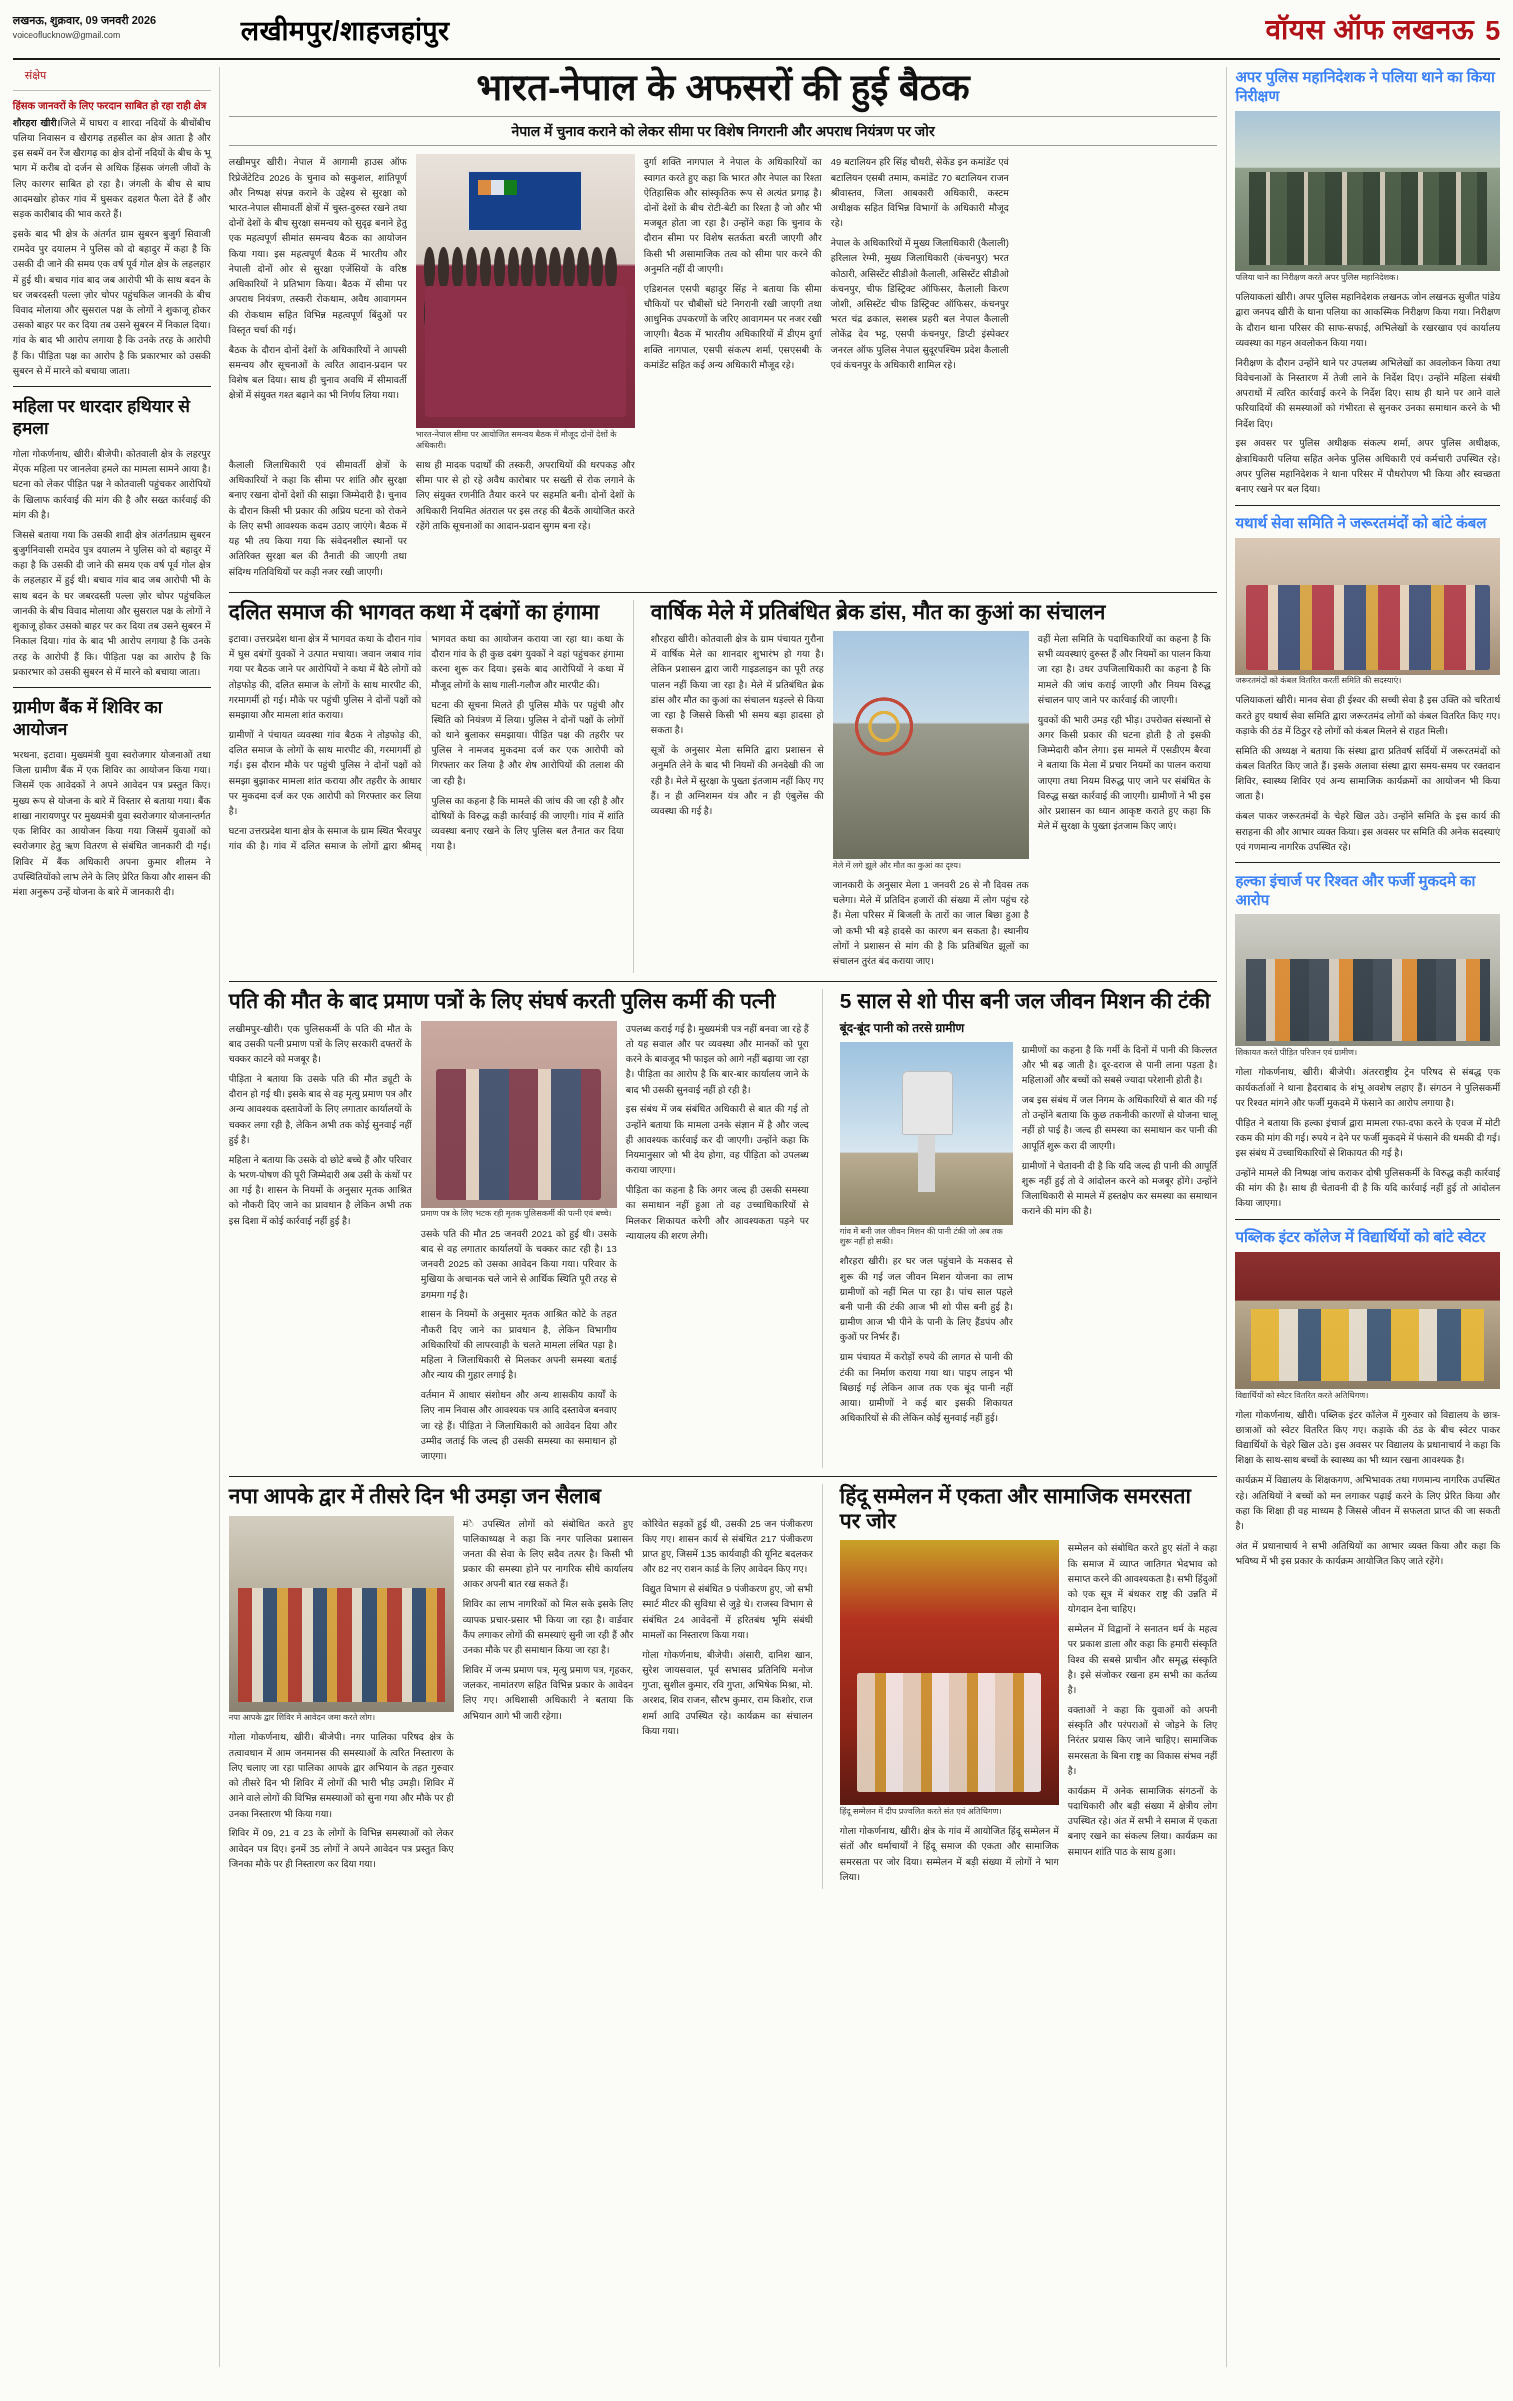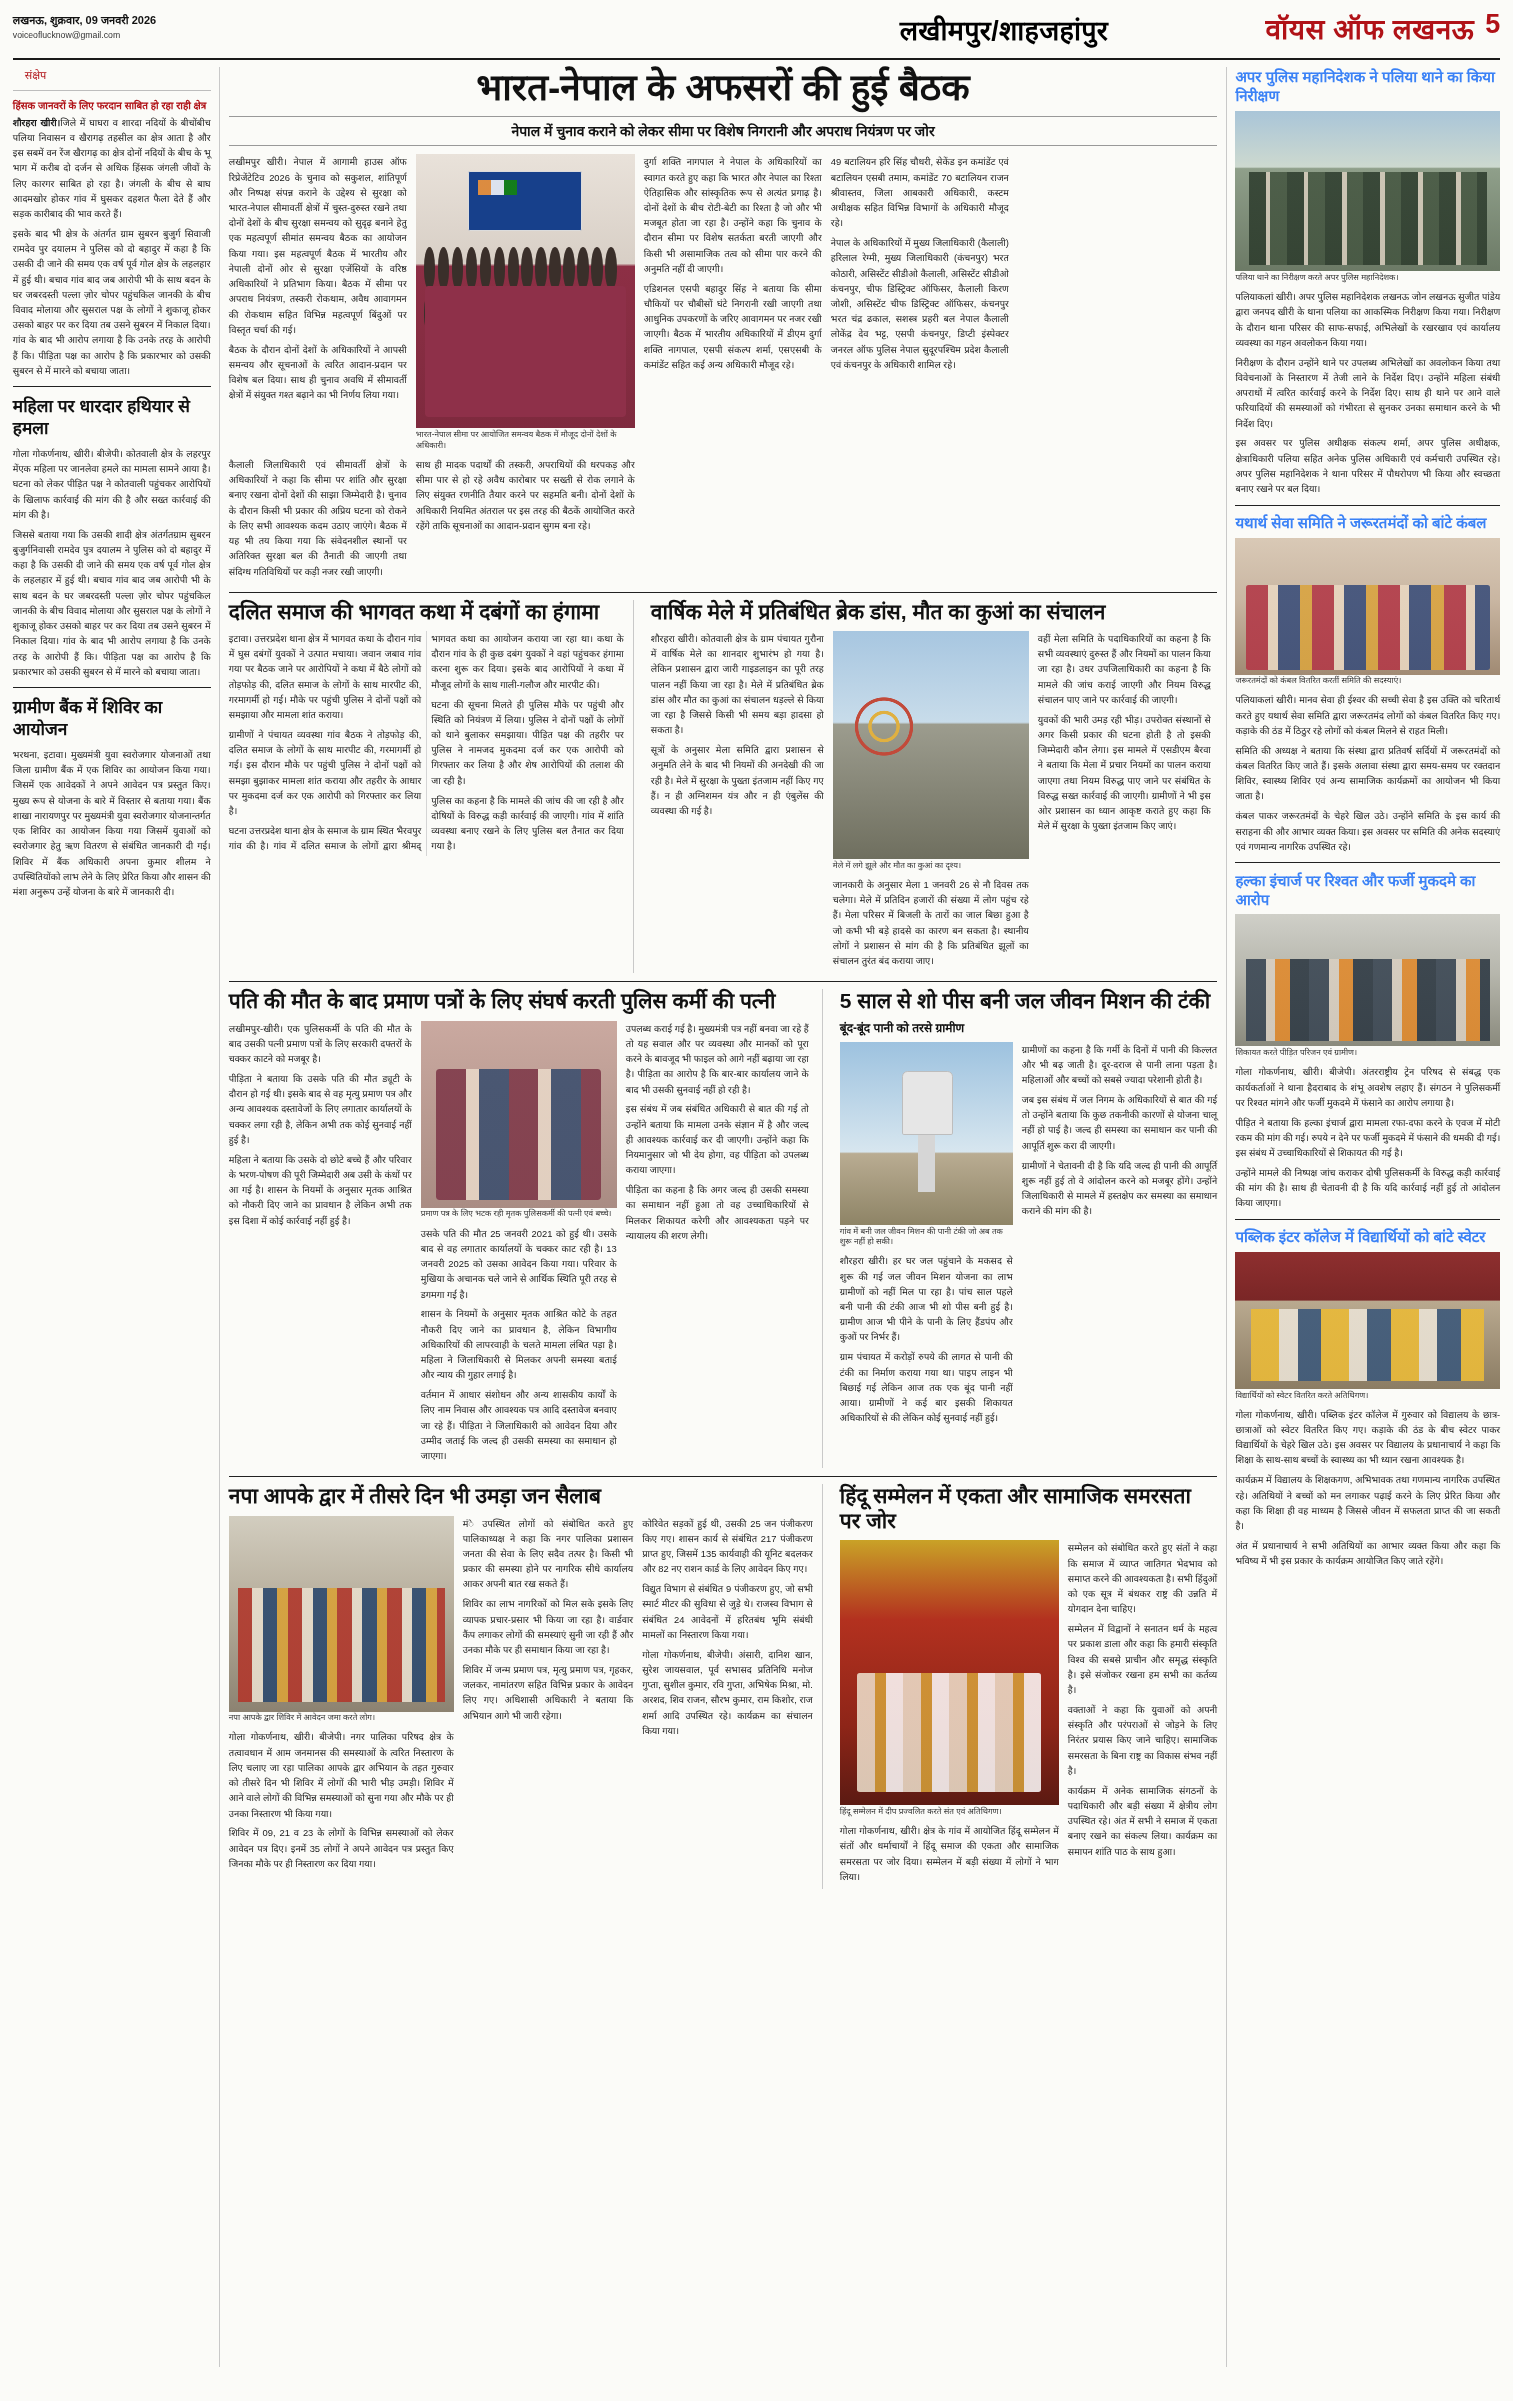--- a/index.html
+++ b/index.html
@@ -24,31 +24,31 @@
     justify-content: space-between;
     border-bottom: 2.7px solid #1a1a1a;
     padding-bottom: 18px;
     height: 51px;
   }
   .mast-left { width: 228px; font-size: 10px; line-height: 1.45; color:#111; padding-top:3.7px;}
   .mast-left .dateline { font-weight: bold; font-size: 11px; }
   .mast-left .mail { font-size: 8.7px; color:#333; }
   .mast-center {
     flex: 1;
-    text-align: right;
+    text-align: left;
     font-weight: bold;
     font-size: 27px;
     letter-spacing: 0.3px;
     color: #000;
     padding-top: 1.8px;
   }
   .mast-right {
     width: 392px;
     text-align: right;
-    display:flex; align-items:flex-start; justify-content:flex-end; gap:11px;
+    display:flex; align-items:flex-end; justify-content:flex-end; gap:11px;
   }
   .mast-right .brand {
     font-weight: bold;
     font-size: 28px;
     color: #b01217;
     letter-spacing: 0.5px;
   }
   .mast-right .pageno { font-size: 27px; font-weight:bold; color:#b01217; }
 
   

